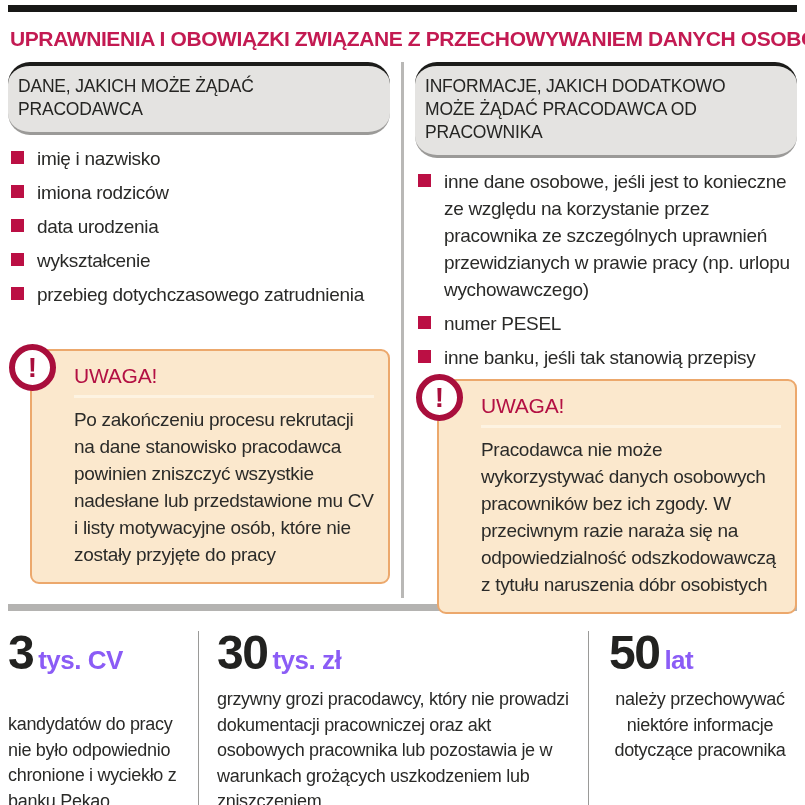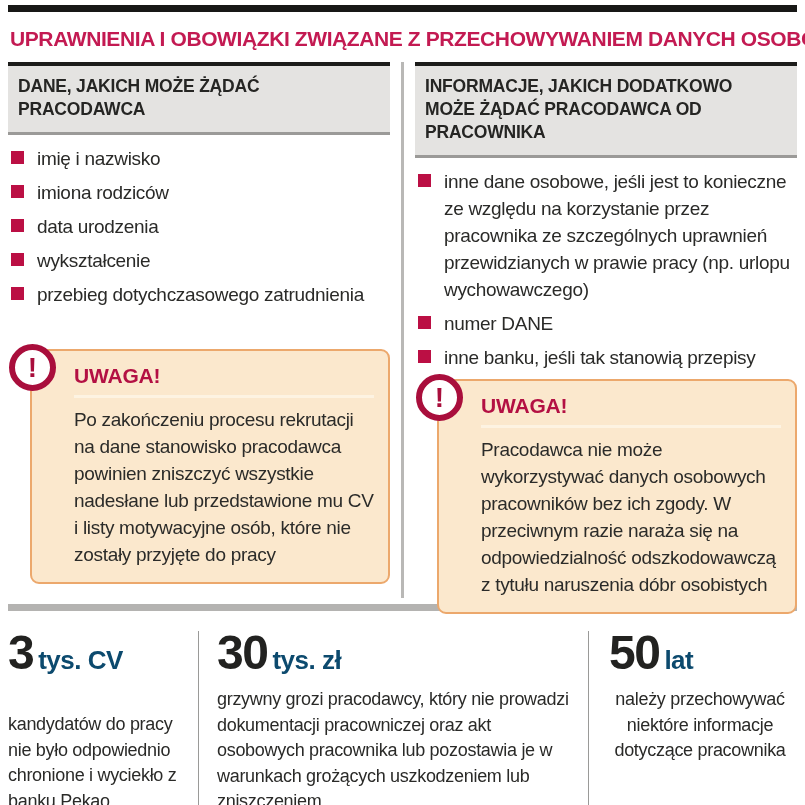--- a/index.html
+++ b/index.html
@@ -26,24 +26,25 @@
   .content { display: flex; height: 536px; }
   .col { flex: 1; display: flex; flex-direction: column; min-width: 0; }
   .vdivider { width: 3px; background: #b9b8b6; margin: 0 11px; }
 
   .col-header {
     border-top: 4px solid #1c1c1a;
     border-bottom: 3px solid #9b9a98;
     background: #e4e3e1;
     padding: 9px 10px 11px;
     font-size: 17.5px;
-    font-weight: bold;
+    font-weight: normal;
     line-height: 1.32;
     letter-spacing: -0.2px;
     color: #252523;
+    border-radius: 22px;
   }
 
   ul.bullet-list { list-style: none; margin: 11px 0 0 2px; }
   ul.bullet-list li {
     position: relative;
     padding-left: 27px;
     margin-bottom: 7px;
     font-size: 19px;
     line-height: 1.42;
     letter-spacing: -0.3px;
@@ -72,21 +73,21 @@
     border-radius: 50%;
     display: flex; align-items: center; justify-content: center;
     color: #a90e3c;
     font-size: 28px;
     font-weight: bold;
     line-height: 1;
   }
   .warning-title {
     color: #b31043;
     font-size: 21px;
-    font-weight: bold;
+    font-weight: normal;
     letter-spacing: -0.2px;
   }
   .warning-rule { height: 3px; background: #fdf3e2; margin: 7px 0 9px; }
   .warning-text {
     font-size: 19px;
     line-height: 1.42;
     letter-spacing: -0.3px;
     max-width: 308px;
     color: #2b2b29;
   }
@@ -103,21 +104,21 @@
     font-size: 48px;
     font-weight: bold;
     letter-spacing: -1.5px;
     color: #222220;
   }
   .stat-unit {
     font-size: 26px;
     font-weight: bold;
     letter-spacing: -0.5px;
     margin-left: 5px;
-    color: #0c4a6e;
+    color: #8b5cf6;
   }
   .stat-desc {
     margin-top: 7px;
     font-size: 18px;
     line-height: 1.42;
     letter-spacing: -0.3px;
   }
   .stat-1 .stat-desc { max-width: 178px; margin-top: 32px; }
   .stat-2 .stat-desc { max-width: 376px; }
   .stat-3 .stat-desc { max-width: 188px; text-align: center; }
@@ -156,21 +157,21 @@
 
     <div class="vdivider"></div>
 
     <div class="col">
       <div class="col-header">
         <span>INFORMACJE, JAKICH DODATKOWO</span><br>
         <span>MOŻE ŻĄDAĆ PRACODAWCA OD PRACOWNIKA</span>
       </div>
       <ul class="bullet-list">
         <li><span class="bullet"></span><span>inne dane osobowe, jeśli jest to konieczne ze względu na korzystanie przez pracownika ze szczególnych uprawnień przewidzianych w prawie pracy (np. urlopu wychowawczego)</span></li>
-        <li><span class="bullet"></span><span>numer DANE</span></li>
+        <li><span class="bullet"></span><span>numer PESEL</span></li>
         <li><span class="bullet"></span><span>inne banku, jeśli tak stanowią przepisy</span></li>
       </ul>
       <div class="warning-box">
         <div class="warning-icon">
             <span>!</span>
           </div>
         <div class="warning-title">UWAGA!</div>
         <div class="warning-rule"></div>
         <div class="warning-text">Pracodawca nie może wykorzystywać danych osobowych pracowników bez ich zgody. W przeciwnym razie naraża się na odpowiedzialność odszkodowawczą z tytułu naruszenia dóbr osobistych</div>
       </div>

